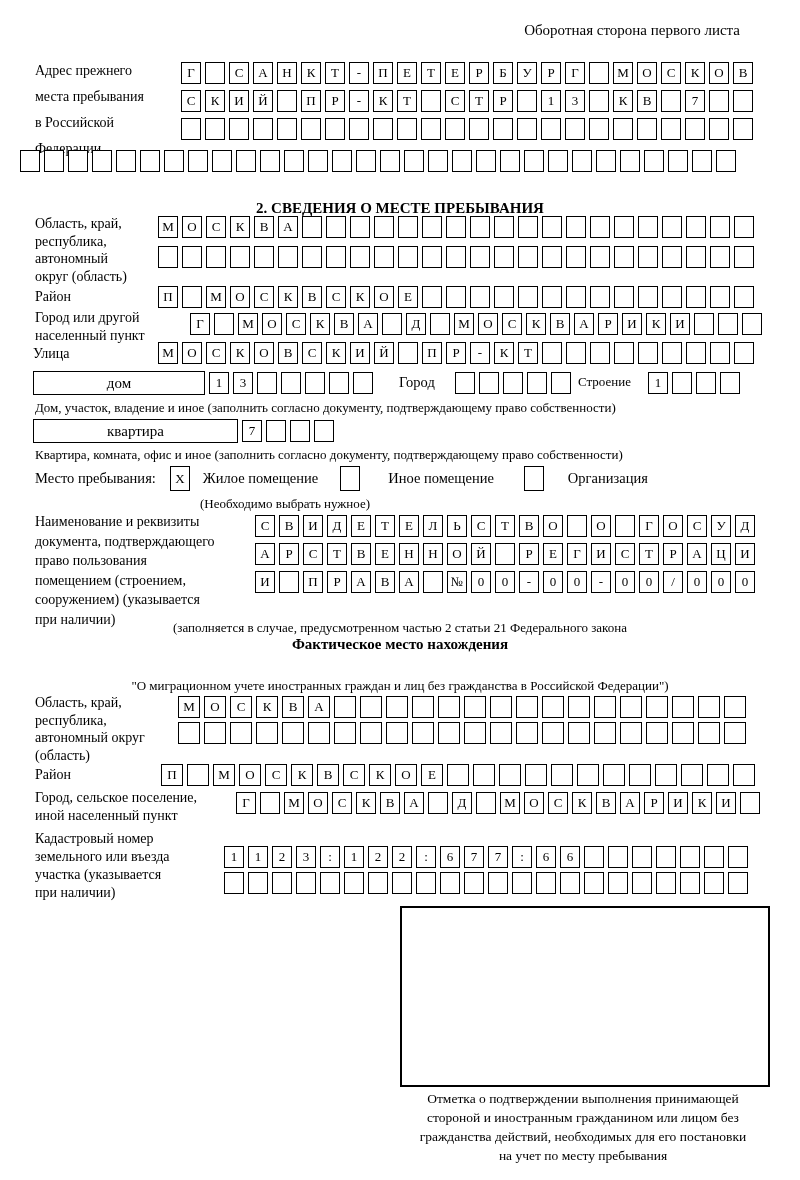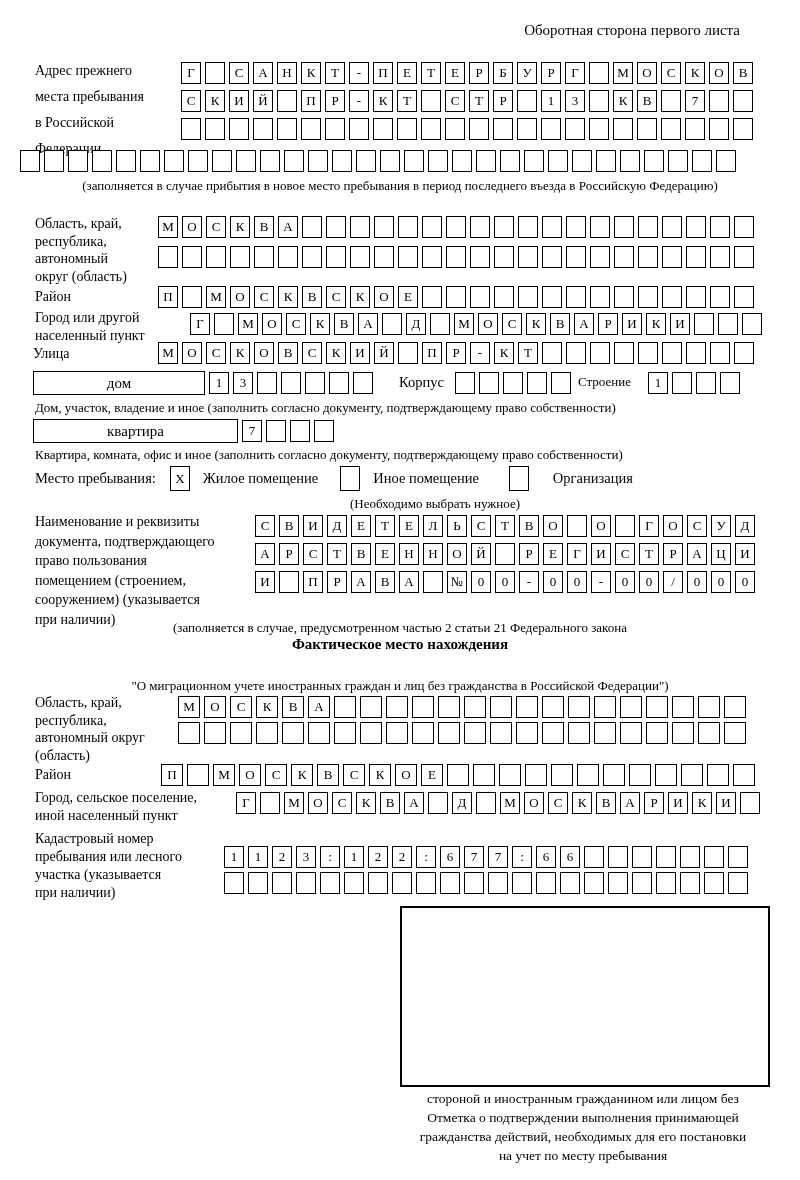--- a/index.html
+++ b/index.html
@@ -141,22 +141,22 @@
       <span class="cell"></span>
       <span class="cell"></span>
       <span class="cell"></span>
       <span class="cell"></span>
       <span class="cell"></span>
       <span class="cell"></span>
       <span class="cell"></span>
       <span class="cell"></span>
       <span class="cell"></span>
     </div>
-  <div class="abs note center" style="top:178px;">(заполняется в случае прибытия в новое место пребывания в период последнего въезда в Российскую Федерацию)</div>
-
+
+  <div class="abs sect center" style="top:200px;">2. СВЕДЕНИЯ О МЕСТЕ ПРЕБЫВАНИЯ</div>
 
   <div class="abs lbl-t" style="left:35px;top:215px;">
     <div>Область, край,</div>
     <div>республика,</div>
     <div>автономный</div>
     <div>округ (область)</div>
   </div>
   <div class="boxrow" style="left:158px;top:216px;">
       <span class="cell">М</span>
       <span class="cell">О</span>
@@ -304,21 +304,21 @@
   <div class="widebox" style="left:33px;top:371px;width:172px;">дом</div>
   <div class="boxrow" style="left:209px;top:372px;">
       <span class="cell">1</span>
       <span class="cell">3</span>
       <span class="cell"></span>
       <span class="cell"></span>
       <span class="cell"></span>
       <span class="cell"></span>
       <span class="cell"></span>
     </div>
-  <div class="abs" style="left:399px;top:374px;font-size:14.5px;">Корпус</div>
+  <div class="abs" style="left:399px;top:374px;font-size:14.5px;">Город</div>
   <div class="boxrow" style="left:455px;top:372px;">
       <span class="cell"></span>
       <span class="cell"></span>
       <span class="cell"></span>
       <span class="cell"></span>
       <span class="cell"></span>
     </div>
   <div class="abs" style="left:578px;top:374px;font-size:13px;">Строение</div>
   <div class="boxrow" style="left:648px;top:372px;">
       <span class="cell">1</span>
@@ -335,25 +335,25 @@
       <span class="cell"></span>
       <span class="cell"></span>
     </div>
   <div class="abs cap" style="left:35px;top:447px;">Квартира, комната, офис и иное (заполнить согласно документу, подтверждающему право собственности)</div>
 
   <div class="stayrow" style="left:35px;top:466px;">
     <span>Место пребывания:</span>
     <span class="cb" style="margin-left:14px;">X</span>
     <span style="margin-left:13px;">Жилое помещение</span>
     <span class="cb" style="margin-left:22px;"></span>
-    <span style="margin-left:13px;">Иное помещение</span>
+    <span style="margin-left:28px;">Иное помещение</span>
     <span class="cb" style="margin-left:30px;"></span>
     <span style="margin-left:24px;">Организация</span>
   </div>
-  <div class="abs note" style="left:200px;top:496px;width:320px;text-align:right;">(Необходимо выбрать нужное)</div>
+  <div class="abs note" style="left:200px;top:496px;width:320px;text-align:left;">(Необходимо выбрать нужное)</div>
 
   <div class="abs" style="left:35px;top:512px;font-size:14px;line-height:19.5px;">
     <div>Наименование и реквизиты</div>
     <div>документа, подтверждающего</div>
     <div>право пользования</div>
     <div>помещением (строением,</div>
     <div>сооружением) (указывается</div>
     <div>при наличии)</div>
   </div>
   <div class="boxrow" style="left:255px;top:515px;">
@@ -536,21 +536,21 @@
       <span class="cell">А</span>
       <span class="cell">Р</span>
       <span class="cell">И</span>
       <span class="cell">К</span>
       <span class="cell">И</span>
       <span class="cell"></span>
     </div>
 
   <div class="abs lbl-t" style="left:35px;top:830px;line-height:18px;">
     <div>Кадастровый номер</div>
-    <div>пребывания или лесного</div>
+    <div>земельного или въезда</div>
     <div>участка (указывается</div>
     <div>при наличии)</div>
   </div>
   <div class="boxrow" style="left:224px;top:846px;">
       <span class="cell">1</span>
       <span class="cell">1</span>
       <span class="cell">2</span>
       <span class="cell">3</span>
       <span class="cell">:</span>
       <span class="cell">1</span>
@@ -591,19 +591,19 @@
       <span class="cell"></span>
       <span class="cell"></span>
       <span class="cell"></span>
       <span class="cell"></span>
       <span class="cell"></span>
       <span class="cell"></span>
     </div>
 
   <div class="markbox" style="left:400px;top:906px;width:366px;height:177px;"></div>
   <div class="abs markcap" style="left:397px;top:1089px;width:372px;">
+    <div>Отметка о подтверждении выполнения принимающей</div>
     <div>стороной и иностранным гражданином или лицом без</div>
-    <div>Отметка о подтверждении выполнения принимающей</div>
     <div>гражданства действий, необходимых для его постановки</div>
     <div>на учет по месту пребывания</div>
   </div>
 
 </div>
 
 </body></html>

